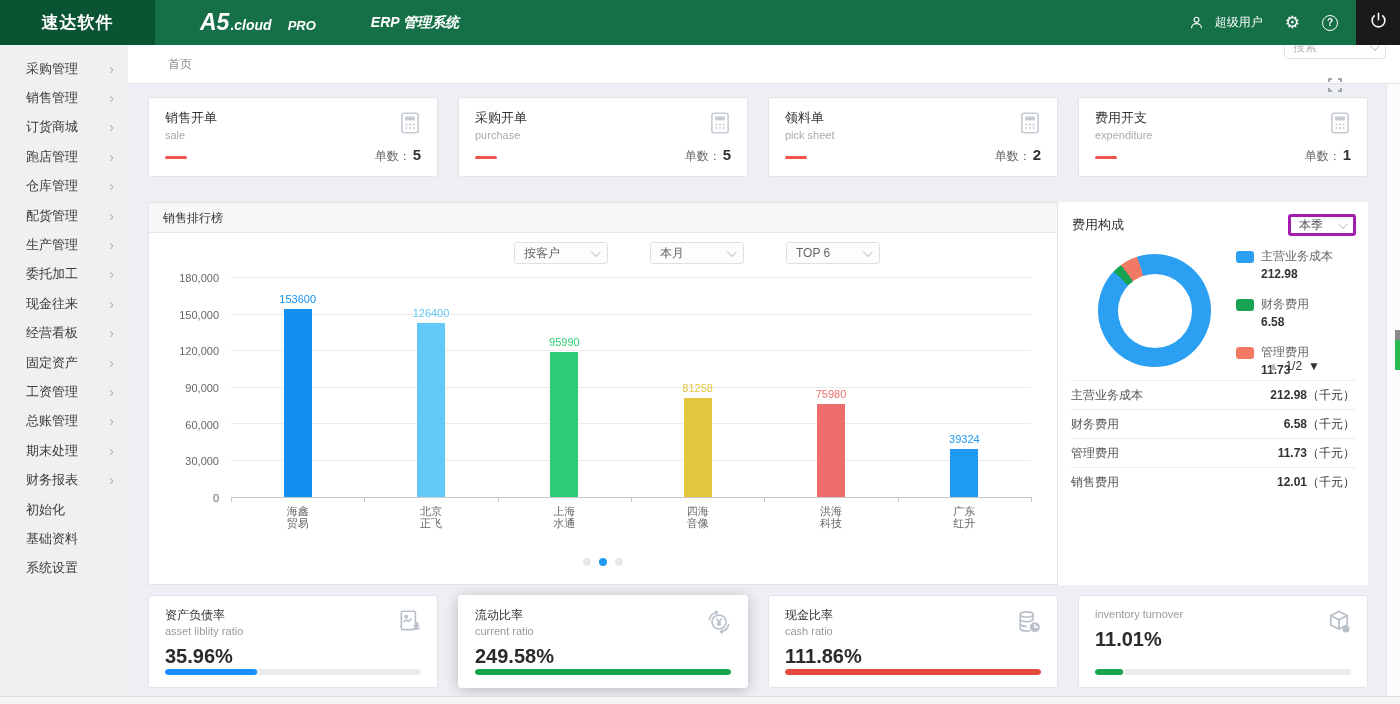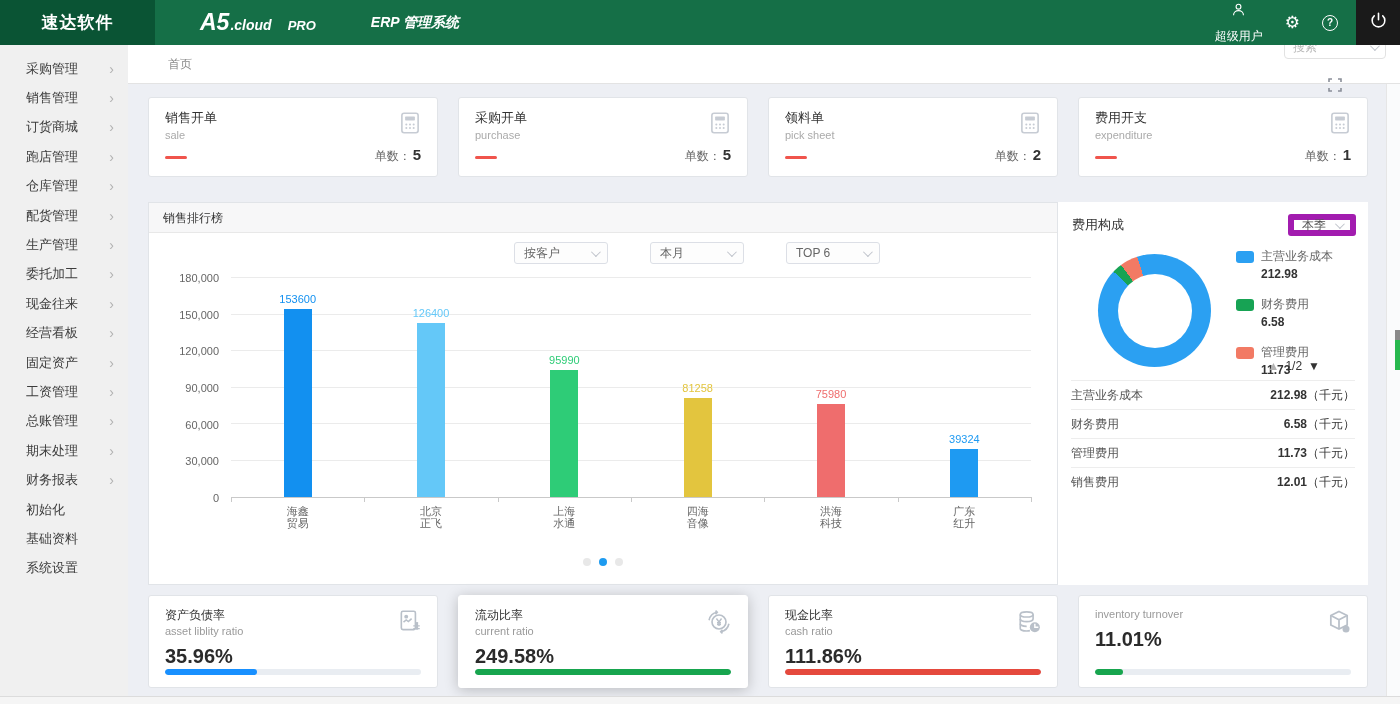--- a/index.html
+++ b/index.html
@@ -10,21 +10,21 @@
   .header { position:absolute; left:0; top:0; width:1400px; height:45px; display:flex; z-index:20; }
   .brand-block { width:155px; height:45px; background:#0a5434; color:#fff; display:flex;
     align-items:center; justify-content:center; font-size:17px; font-weight:bold; letter-spacing:1px; }
   .header-main { flex:1; background:#156f47; display:flex; align-items:center; color:#fff; }
   .logo-wrap { margin-left:45px; display:flex; align-items:baseline; font-style:italic; }
   .logo-a5 { font-size:23px; font-weight:bold; }
   .logo-cloud { font-size:14px; font-weight:bold; margin-left:1px; }
   .logo-pro { font-size:13px; font-weight:bold; margin-left:16px; }
   .sys-name { font-size:14px; font-weight:bold; font-style:italic; margin-left:55px; }
   .header-right { margin-left:auto; display:flex; align-items:center; gap:22px; margin-right:18px; }
-  .user-box { display:flex; align-items:center; gap:10px; font-size:12px; cursor:pointer;flex-direction:column; }
+  .user-box { display:flex; align-items:center; gap:10px; font-size:12px; cursor:pointer; }
   .icon-btn { cursor:pointer; display:flex; align-items:center; }
   .gear { font-size:17px; line-height:1; }
   .help-circle { width:16px; height:16px; border:1.3px solid #fff; border-radius:50%;
     font-size:10px; font-weight:bold; display:flex; align-items:center; justify-content:center; }
   .power-block { width:44px; height:45px; background:#1a1a1a; display:flex;
     align-items:center; justify-content:center; cursor:pointer; }
 
   
   .sidebar { position:absolute; left:0; top:45px; bottom:8px; width:128px; background:#f0f0f0;
     padding-top:9px; z-index:10; }
@@ -80,21 +80,21 @@
   .xlab { position:absolute; top:100%; margin-top:8px; transform:translateX(-50%); font-size:11px;
     color:#666; line-height:12px; text-align:center; white-space:nowrap; }
   .dots { position:absolute; left:50%; transform:translateX(-50%); bottom:18px; display:flex; gap:8px; }
   .dot { width:8px; height:8px; border-radius:50%; background:#e8e8e8; cursor:pointer; }
   .dot.active { background:#1e9bf0; }
 
   
   .expense-panel { flex:1; background:#fff; position:relative; }
   .exp-head { display:flex; align-items:center; padding:12px 12px 0 14px;text-align:center; }
   .exp-title { font-size:13px; color:#333; }
-  .period-select { margin-left:auto; width:68px; height:22px; border:6px solid #a21caf; border-radius:3px;
+  .period-select { margin-left:auto; width:68px; height:22px; border:3px solid #a21caf; border-radius:3px;
     display:flex; align-items:center; padding:0 8px; font-size:12px; color:#555; background:#fff; cursor:pointer; }
   .donut { position:absolute; left:40px; top:52px; width:113px; height:113px; border-radius:50%; }
   .donut::after { content:""; position:absolute; left:50%; top:50%; width:74px; height:74px;
     background:#fff; border-radius:50%; transform:translate(-50%,-50%); }
   .legend { position:absolute; left:178px; top:46px; }
   .legend-item { margin-bottom:15px; cursor:pointer; }
   .legend-top { display:flex; align-items:center; gap:7px; }
   .legend-swatch { width:18px; height:12px; border-radius:3px; }
   .legend-label { font-size:12px; color:#666; white-space:nowrap; }
   .legend-value { font-size:12px; font-weight:bold; color:#333; margin:2px 0 0 25px; }
@@ -382,21 +382,21 @@
             <div>海鑫</div>
             <div>贸易</div>
           </div>
           <div class="bar" style="left: 25%; height: 173.678px; background: rgb(100, 200, 248);">
             <div class="bar-val" style="color: rgb(100, 200, 248);">126400</div>
           </div>
           <div class="xlab" style="left: 25%;">
             <div>北京</div>
             <div>正飞</div>
           </div>
-          <div class="bar" style="left: 41.6667%; height: 127px; background: rgb(46, 204, 119);">
+          <div class="bar" style="left: 41.6667%; height: 145px; background: rgb(46, 204, 119);">
             <div class="bar-val" style="color: rgb(46, 204, 119);">95990</div>
           </div>
           <div class="xlab" style="left: 41.6667%;">
             <div>上海</div>
             <div>水通</div>
           </div>
           <div class="bar" style="left: 58.3333%; height: 99.3153px; background: rgb(227, 197, 62);">
             <div class="bar-val" style="color: rgb(227, 197, 62);">81258</div>
           </div>
           <div class="xlab" style="left: 58.3333%;">

